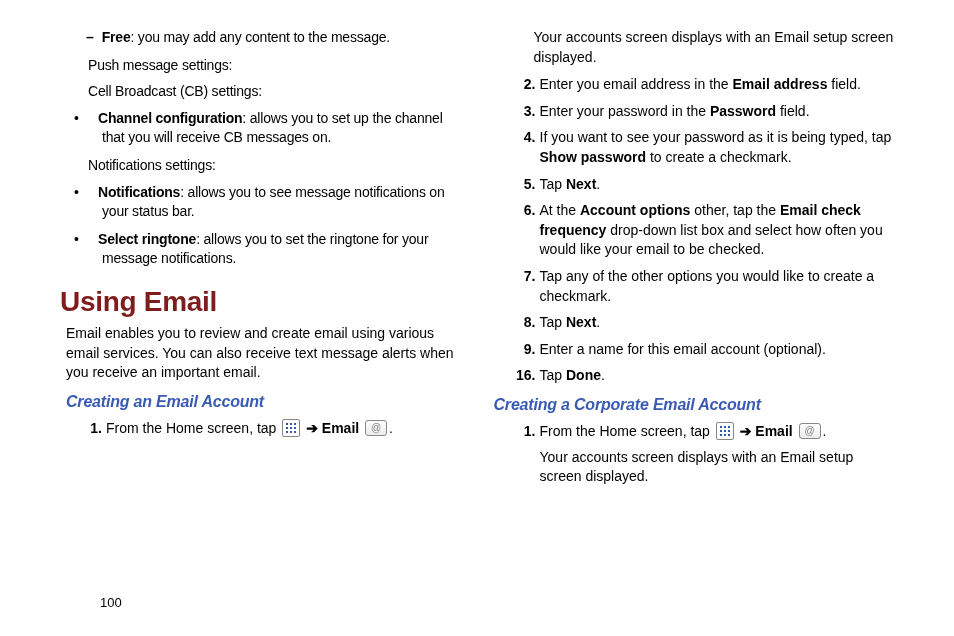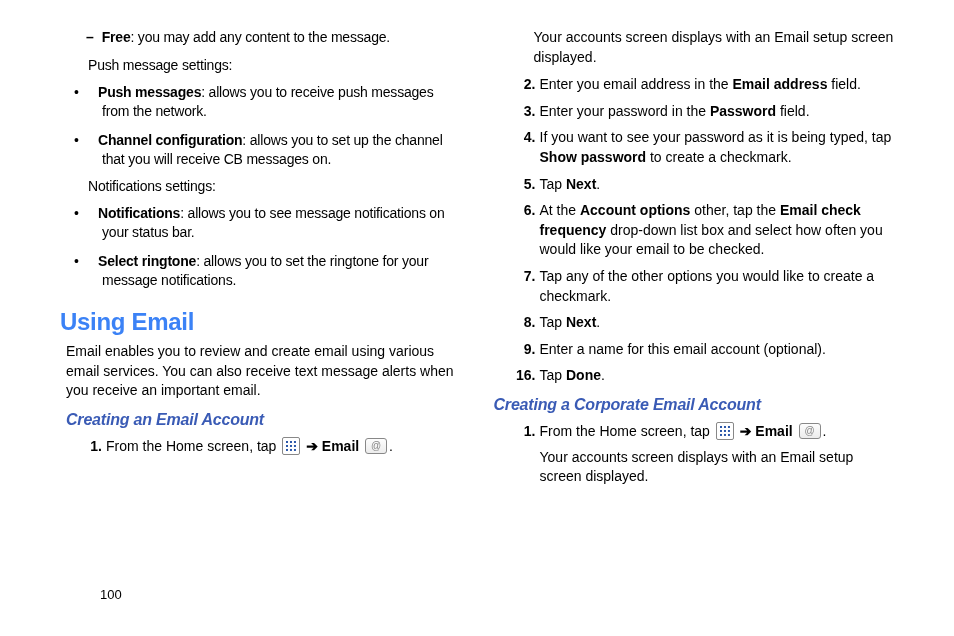--- a/index.html
+++ b/index.html
@@ -41,22 +41,22 @@
       text-indent: -14px;
       margin-bottom: 10px;
       line-height: 1.35;
       font-stretch: condensed;
       letter-spacing: -0.2px;
     }
     .bullet .dot { display: inline-block; width: 10px; }
     .h1 {
       font-family: Arial, Helvetica, sans-serif;
       font-weight: bold;
-      font-size: 24px;
-      color: #3b82f6;
+      font-size: 28px;
+      color: #7f1d1d;
       margin-top: 18px;
       margin-bottom: 6px;
       letter-spacing: -0.3px;
     }
     .para {
       line-height: 1.4;
       margin-bottom: 8px;
       padding-left: 0;
     }
     .h2 {
@@ -121,21 +121,21 @@
       left: 50%;
       top: 50%;
       transform: translate(-50%,-52%);
       font-size: 10px;
       color: #888;
     }
     .arrow { font-weight: bold; }
     .pagenum {
       position: absolute;
       left: 100px;
-      bottom: 34px;
+      bottom: 26px;
       font-size: 13px;
     }
     .continuation { padding-left: 40px; margin-bottom: 8px; line-height: 1.4; }
     b { font-weight: bold; }
     .cont-para { padding-left: 0px; margin-bottom: 8px; line-height: 1.4; }
     .col-left .para, .col-left .h2 { padding-left: 6px; }
     .col-right .para, .col-right .h2 { padding-left: 0px; }
     .col .numlist { padding-left: 46px; }
   </style>
 </head>
@@ -145,24 +145,22 @@
 
   <div class="col col-left">
 
     <div class="sub-bullet">
       <span class="dash">–</span>
       <b>Free</b><span>: you may add any content to the message.</span>
     </div>
 
     <div class="setting-head">Push message settings:</div>
 
-    <div class="bullet">
-      <span class="dot">•</span><b>Push messages</b><span>: allows you to receive push messages from the network.</span>
-    </div>
-
+
+    <div class="setting-head">Cell Broadcast (CB) settings:</div>
 
 
     <div class="bullet">
       <span class="dot">•</span><b>Channel configuration</b><span>: allows you to set up the channel that you will receive CB messages on.</span>
     </div>
 
     <div class="setting-head">Notifications settings:</div>
 
     <div class="bullet">
       <span class="dot">•</span><b>Notifications</b><span>: allows you to see message notifications on your status bar.</span>

